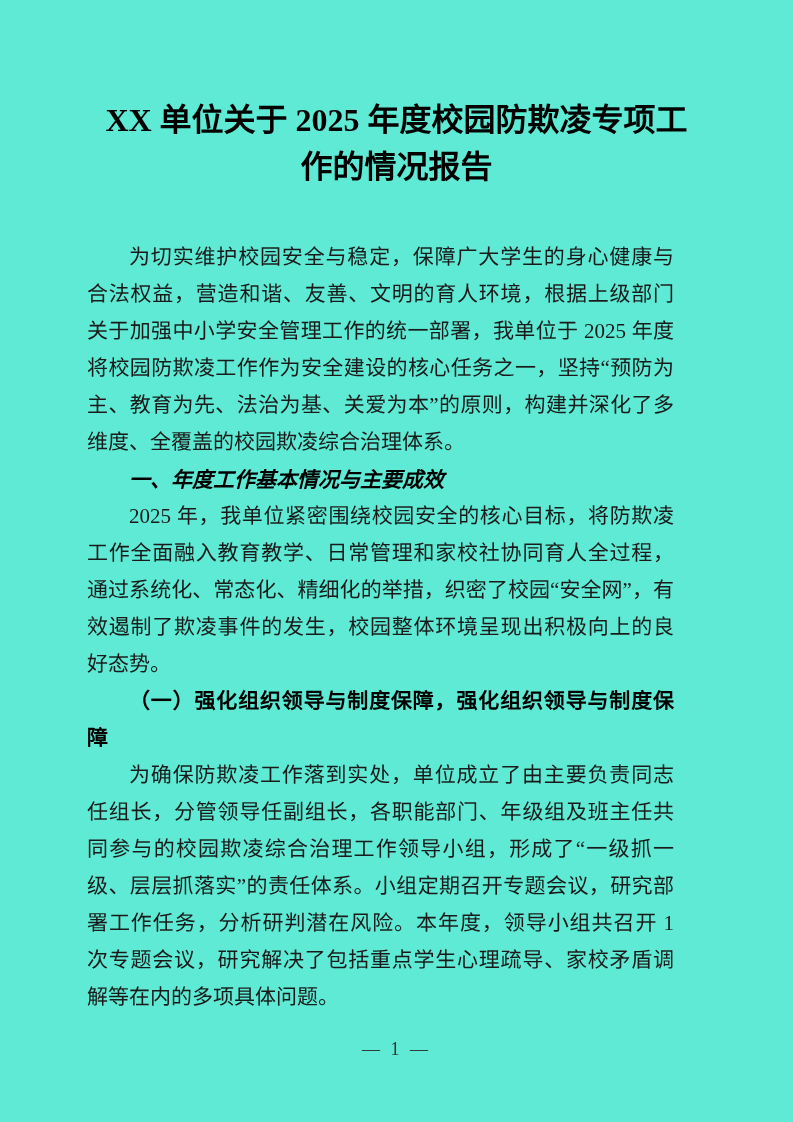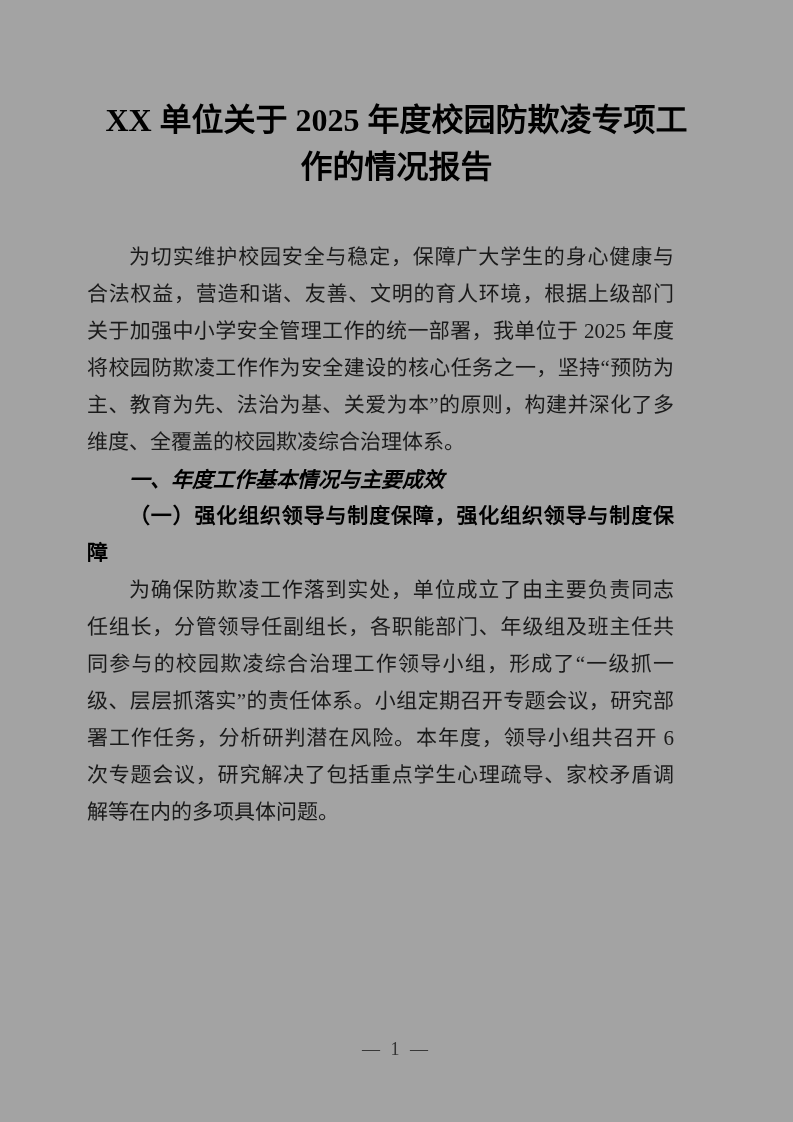--- a/index.html
+++ b/index.html
@@ -6,21 +6,21 @@
   * { margin: 0; padding: 0; box-sizing: border-box; }
   html, body {
     background: #808080;
     font-family: "Liberation Serif", "DejaVu Serif", serif;
   }
   .page {
     position: relative;
     width: 793px;
     height: 1122px;
     margin: 0 auto;
-    background: #a3a3a3;
+    background: #5eead4;
     color: #1a1a1a;
     overflow: hidden;
   }
   .doc-title {
     position: absolute;
     left: 103px;
     top: 97px;
     width: 587px;
     text-align: center;
     font-family: "Liberation Serif", "DejaVu Serif", serif;
@@ -79,24 +79,25 @@
 <div class="page">
 
   <h1 class="doc-title">XX 单位关于 2025 年度校园防欺凌专项工作的情况报告</h1>
 
   <div class="doc-body">
 
     <p class="para">为切实维护校园安全与稳定，保障广大学生的身心健康与合法权益，营造和谐、友善、文明的育人环境，根据上级部门关于加强中小学安全管理工作的统一部署，我单位于 2025 年度将校园防欺凌工作作为安全建设的核心任务之一，坚持“预防为主、教育为先、法治为基、关爱为本”的原则，构建并深化了多维度、全覆盖的校园欺凌综合治理体系。</p>
 
     <h2 class="h-section">一、年度工作基本情况与主要成效</h2>
 
+    <p class="para">2025 年，我单位紧密围绕校园安全的核心目标，将防欺凌工作全面融入教育教学、日常管理和家校社协同育人全过程，通过系统化、常态化、精细化的举措，织密了校园“安全网”，有效遏制了欺凌事件的发生，校园整体环境呈现出积极向上的良好态势。</p>
 
     <h3 class="h-sub">（一）强化组织领导与制度保障，强化组织领导与制度保障</h3>
 
-    <p class="para">为确保防欺凌工作落到实处，单位成立了由主要负责同志任组长，分管领导任副组长，各职能部门、年级组及班主任共同参与的校园欺凌综合治理工作领导小组，形成了“一级抓一级、层层抓落实”的责任体系。小组定期召开专题会议，研究部署工作任务，分析研判潜在风险。本年度，领导小组共召开 6 次专题会议，研究解决了包括重点学生心理疏导、家校矛盾调解等在内的多项具体问题。</p>
+    <p class="para">为确保防欺凌工作落到实处，单位成立了由主要负责同志任组长，分管领导任副组长，各职能部门、年级组及班主任共同参与的校园欺凌综合治理工作领导小组，形成了“一级抓一级、层层抓落实”的责任体系。小组定期召开专题会议，研究部署工作任务，分析研判潜在风险。本年度，领导小组共召开 1 次专题会议，研究解决了包括重点学生心理疏导、家校矛盾调解等在内的多项具体问题。</p>
 
   </div>
 
   <div class="page-footer">
     <span>— 1 —</span>
   </div>
 
 </div>
 
 </body></html>

